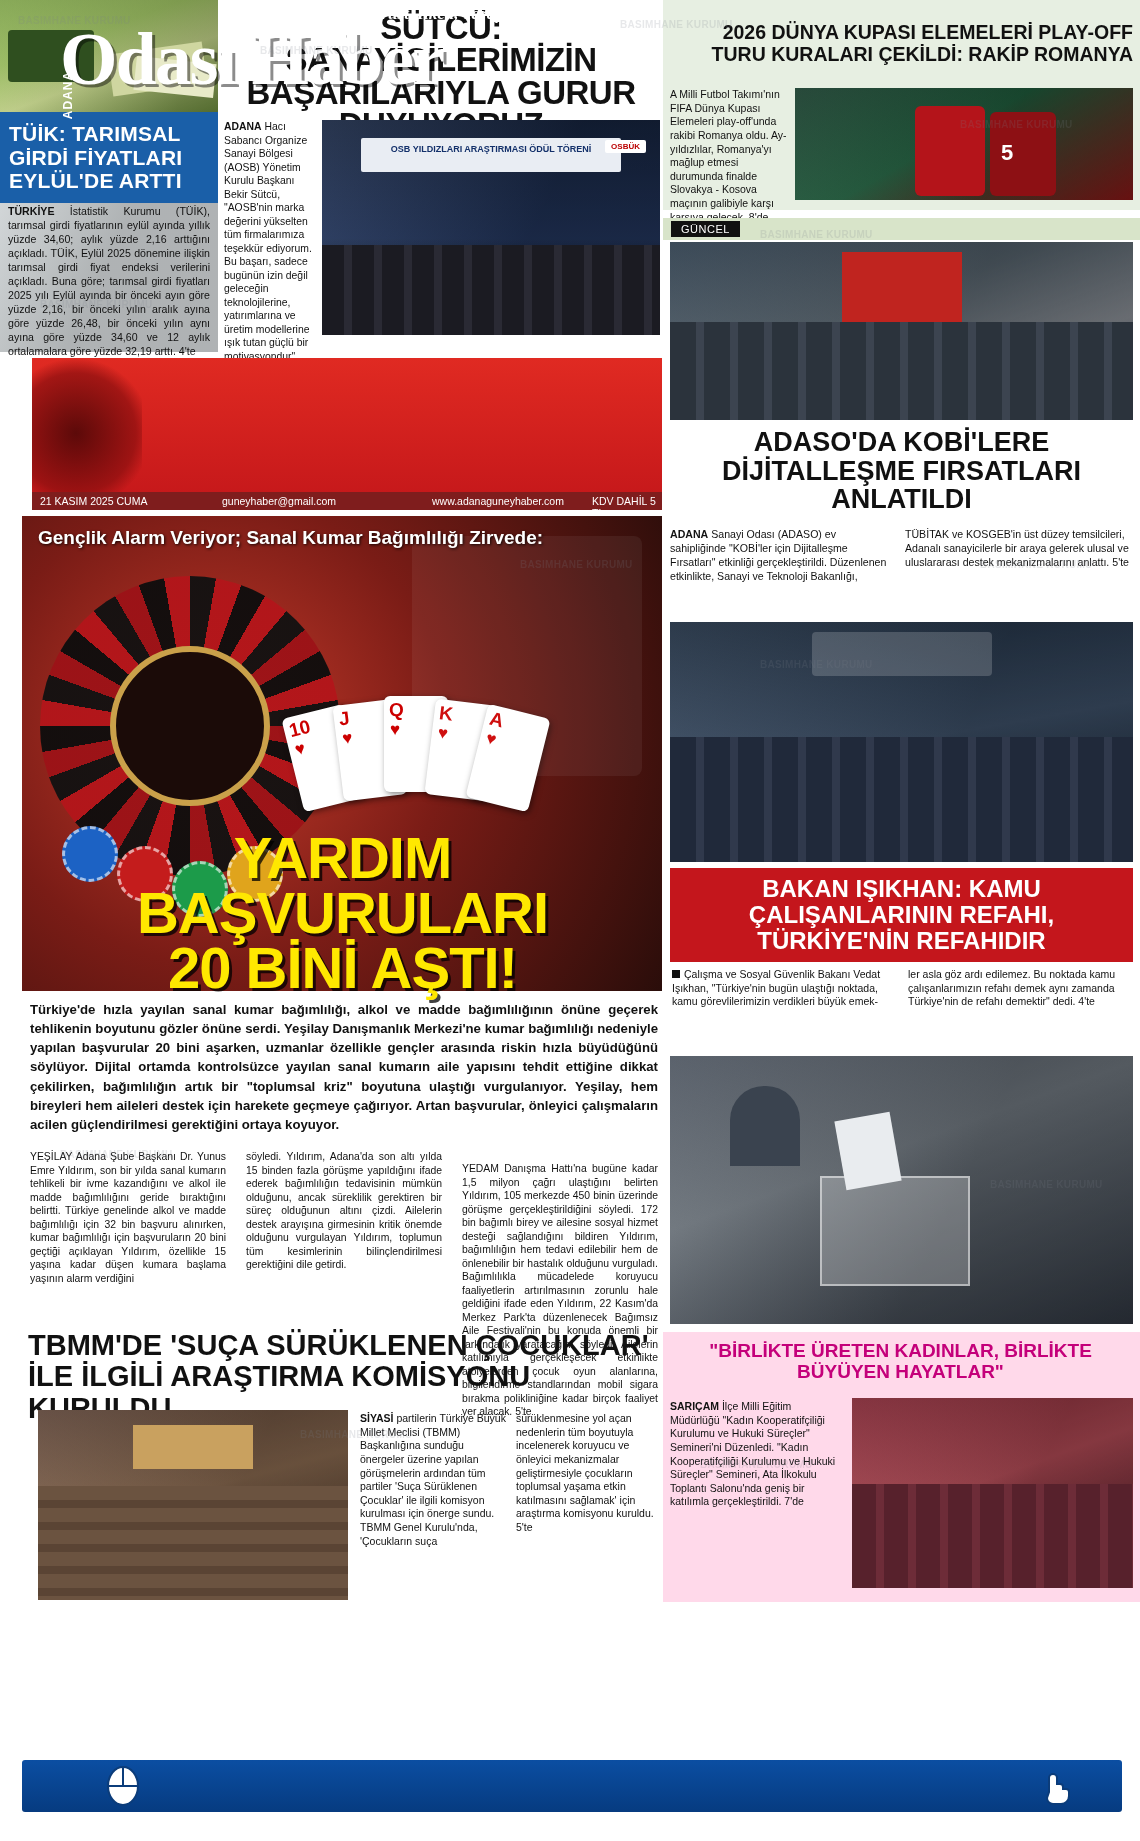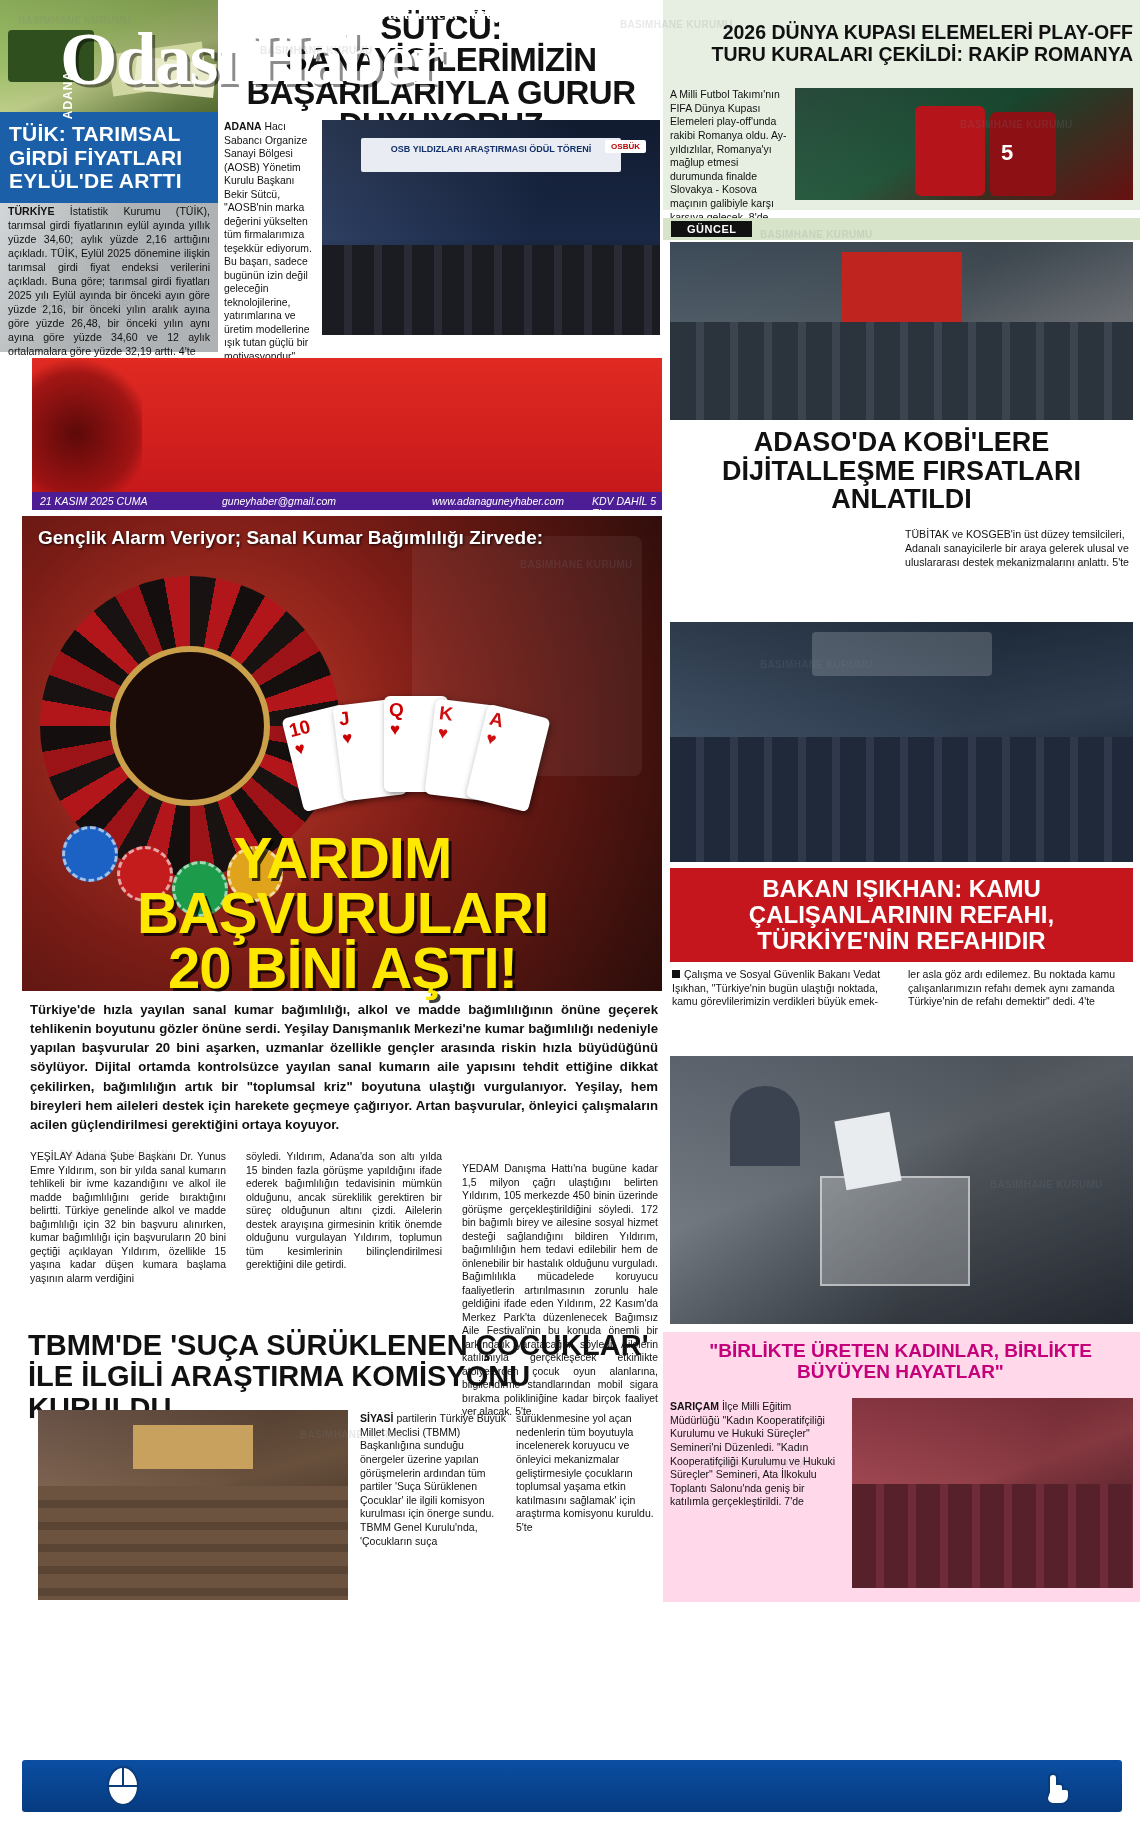--- a/index.html
+++ b/index.html
@@ -57,21 +57,21 @@
   }
   .wc-body { position:absolute; left:670px; top:88px; width:118px; font-size:10.5px; line-height:1.3; color:#111; }
   .wc-photo { position:absolute; left:795px; top:88px; width:338px; height:112px;
     background:linear-gradient(150deg,#163a2a 0%,#1f5c3c 45%,#8a1616 100%); }
 
   .guncel-tag {
     position:absolute; left:663px; top:218px; width:477px; height:22px; background:#d8e4c9;
   }
   .guncel-tag .tag {
     position:absolute; left:8px; top:3px; background:#111; color:#fff;
-    font-size:11px; font-weight:bold; padding:2px 16px; letter-spacing:.5px;
+    font-size:11px; font-weight:normal; padding:2px 10px; letter-spacing:.5px;
   }
   .adaso-photo { position:absolute; left:670px; top:242px; width:463px; height:178px;
     background:linear-gradient(160deg,#2b3b4a 0%,#55626c 40%,#8b9097 70%,#3b4652 100%); }
   .adaso-title {
     position:absolute; left:668px; top:428px; width:467px; text-align:center;
     font-size:27px; font-weight:bold; line-height:1.06; color:#111;
   }
   .adaso-c1 { position:absolute; left:670px; top:528px; width:218px; font-size:10.6px; line-height:1.32; color:#111; }
   .adaso-c2 { position:absolute; left:905px; top:528px; width:228px; font-size:10.6px; line-height:1.32; color:#111; }
 
@@ -88,21 +88,21 @@
     font-family:"Liberation Serif", serif; font-weight:bold; font-size:74px;
     color:#fff; letter-spacing:-2px; line-height:1;
     text-shadow:3px 3px 0 rgba(0,0,0,.45);
   }
   .mast-adana {
     position:absolute; left:38px; top:88px; width:60px; text-align:center;
     color:#fff; font-size:12px; font-weight:bold; letter-spacing:1px;
     transform:rotate(-90deg); transform-origin:center;
   }
   .mast-bar { position:absolute; left:32px; top:492px; width:630px; height:18px;
-    background:#4c1d95; color:#fff; font-size:10.5px;font-style:italic; }
+    background:#7f1d1d; color:#fff; font-size:10.5px; }
   .mast-bar span { position:absolute; top:3px; }
   .mb1 { left:8px; } .mb2 { left:190px; } .mb3 { left:400px; } .mb4 { left:560px; }
 
   
   .main-photo { position:absolute; left:22px; top:516px; width:640px; height:475px;
     background:radial-gradient(circle at 30% 45%, #c63a2a 0%, #7a1c16 45%, #2a0d0a 100%); }
   .main-kicker {
     position:absolute; left:38px; top:528px; width:600px;
     color:#fff; font-size:19px; font-weight:bold; line-height:1.1;
     text-shadow:1px 1px 3px rgba(0,0,0,.85);
@@ -222,20 +222,21 @@
 
   <div class="guncel-tag">
     <span class="tag">GÜNCEL</span>
   </div>
   <div class="adaso-photo">
     <div class="g1"></div>
     <div style="position:absolute;left:50%;top:10px;transform:translateX(-50%);width:120px;height:70px;background:#c0241f;"></div>
     <div style="position:absolute;left:0;bottom:0;width:100%;height:55%;background:repeating-linear-gradient(90deg,#2b333c 0 26px,#3c4450 26px 34px);"></div>
   </div>
   <div class="adaso-title">ADASO'DA KOBİ'LERE DİJİTALLEŞME FIRSATLARI ANLATILDI</div>
+  <div class="adaso-c1"><b>ADANA</b><span> Sanayi Odası (ADASO) ev sahipliğinde "KOBİ'ler için Dijitalleşme Fırsatları" etkinliği gerçekleştirildi. Düzenlenen etkinlikte, Sanayi ve Teknoloji Bakanlığı,</span></div>
   <div class="adaso-c2">TÜBİTAK ve KOSGEB'in üst düzey temsilcileri, Adanalı sanayicilerle bir araya gelerek ulusal ve uluslararası destek mekanizmalarını anlattı. 5'te</div>
 
   <div class="masthead">
     <div style="position:absolute;left:0;top:0;width:110px;height:150px;background:radial-gradient(circle at 40% 50%, #2a0000 0%, #8a0f0f 60%, transparent 75%);opacity:.7;"></div>
   </div>
   <div class="mast-slogan">Dürüst, İlkeli, Tarafsız, Büyük Gazete</div>
   <div class="mast-logo">Odası Haber</div>
   <div class="mast-adana">ADANA</div>
   <div class="mast-bar">
     <span class="mb1">21 KASIM 2025 CUMA</span>

